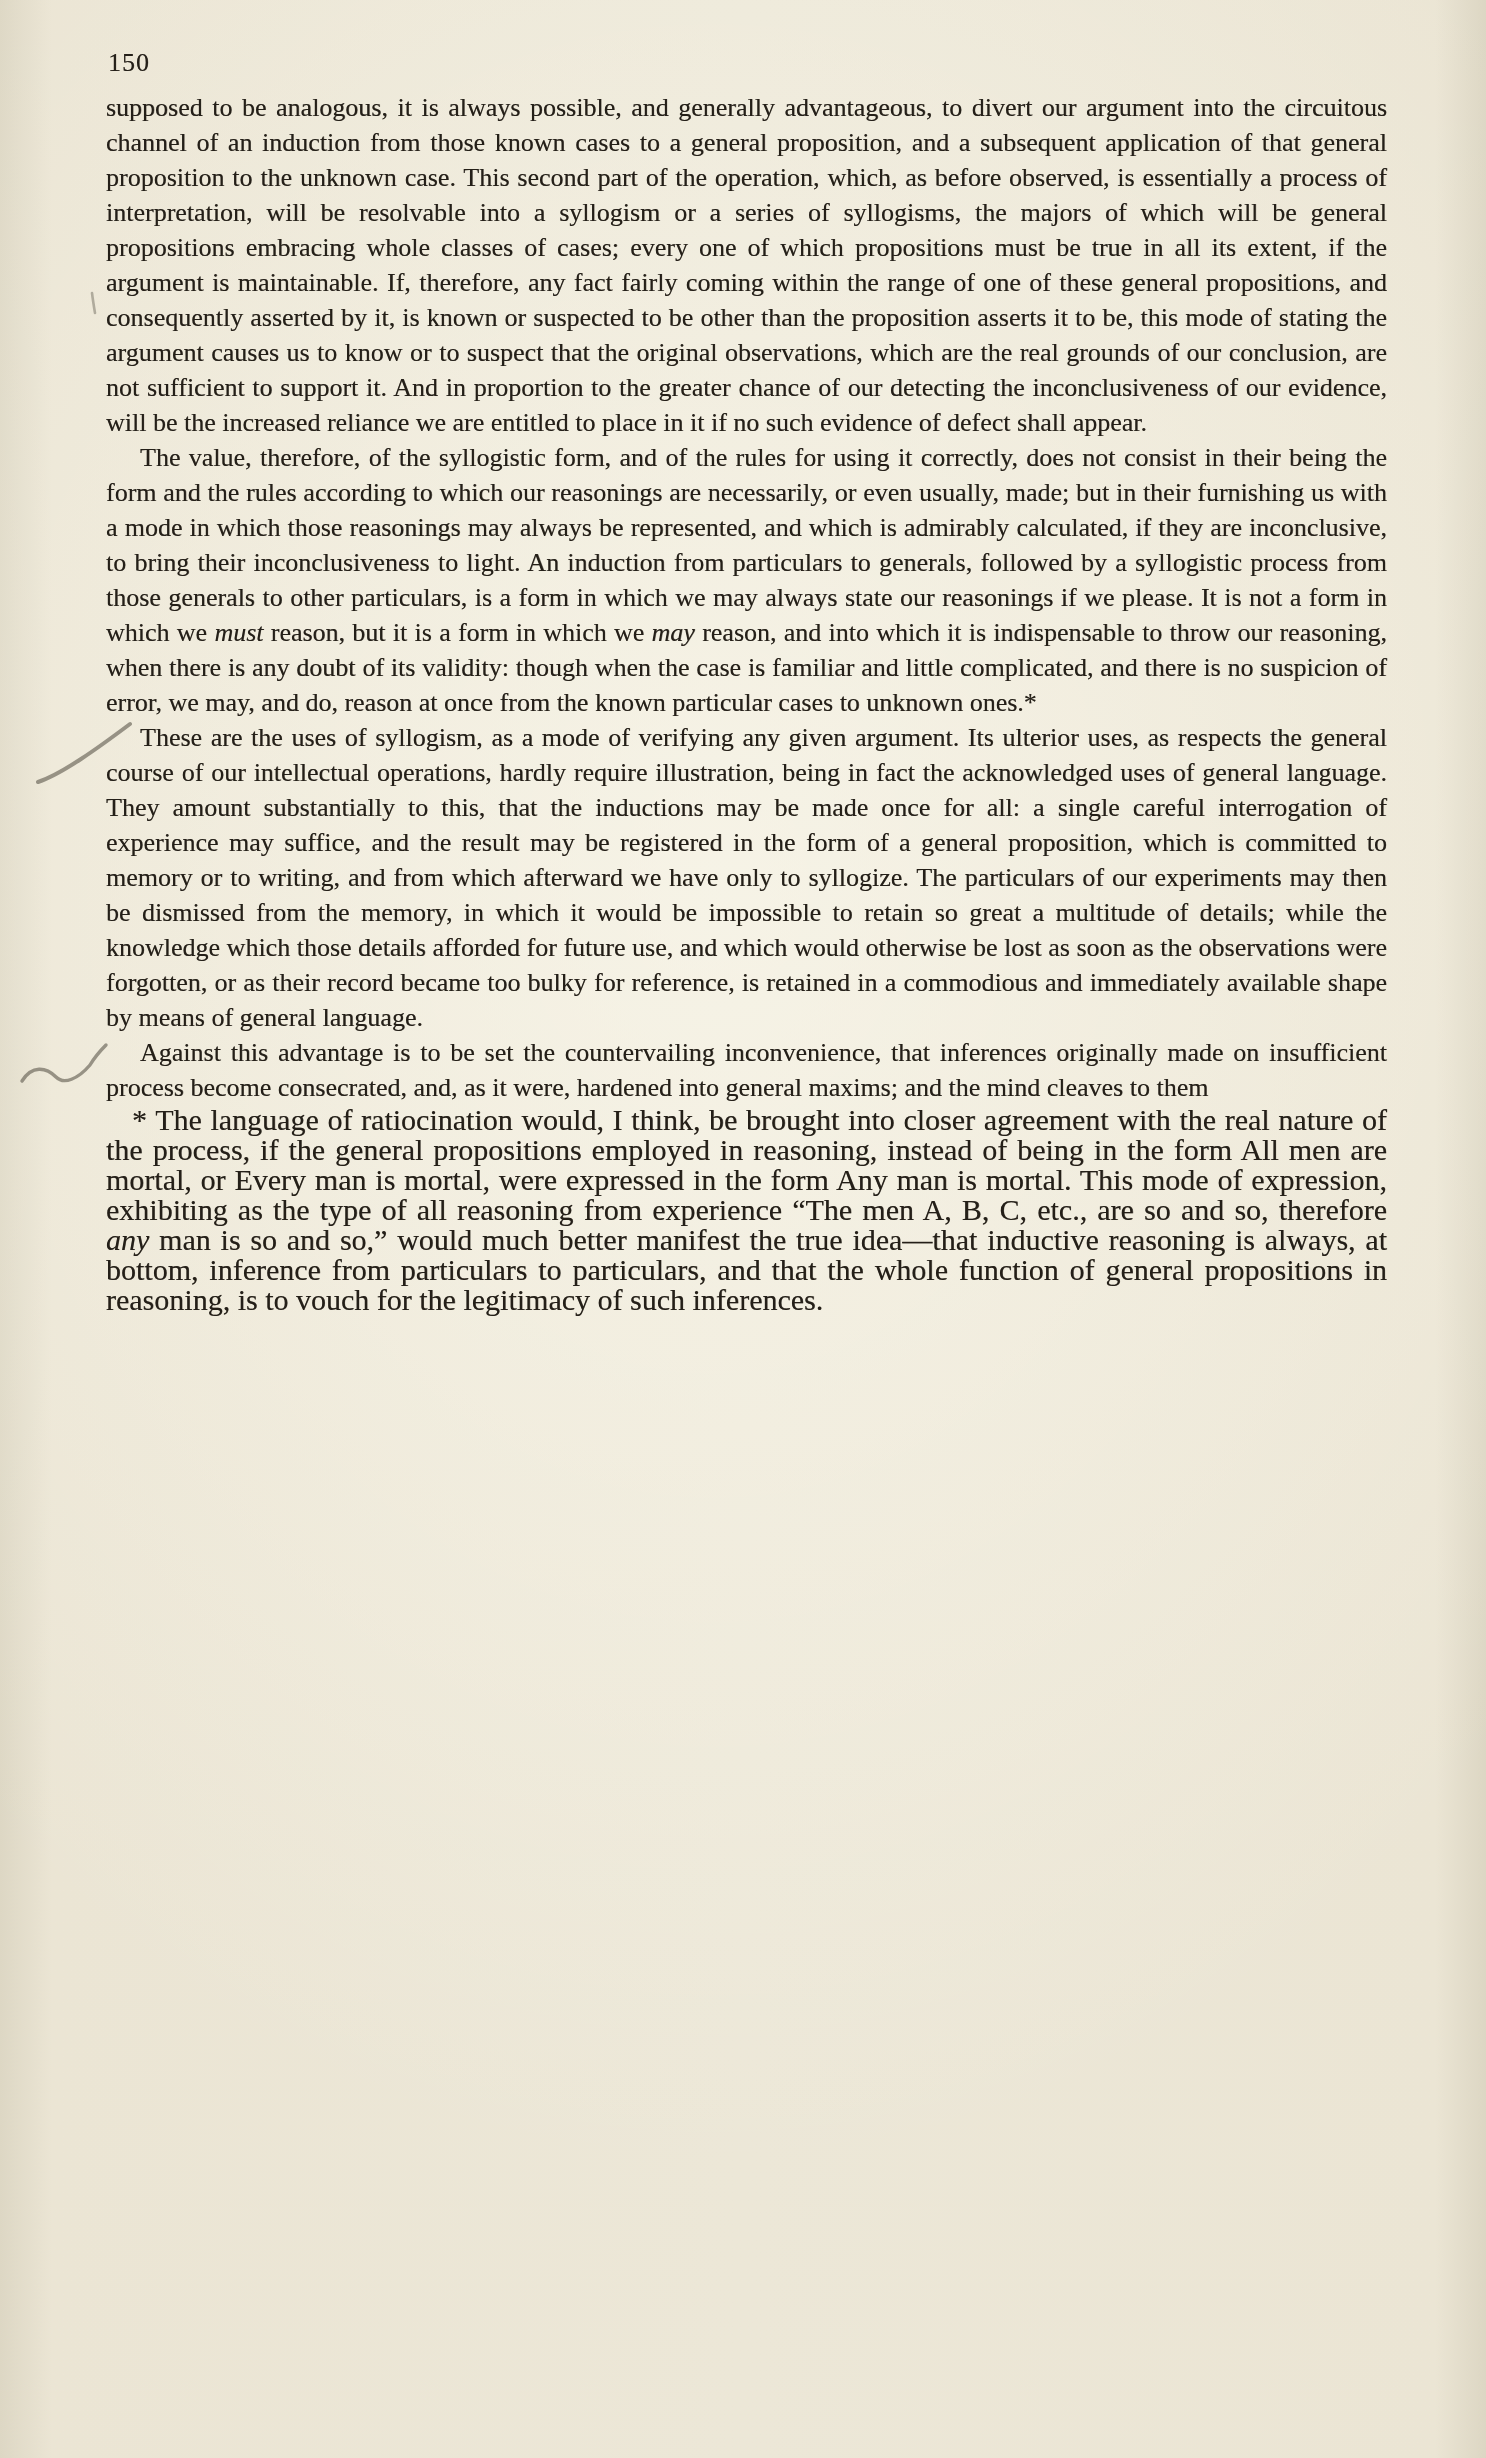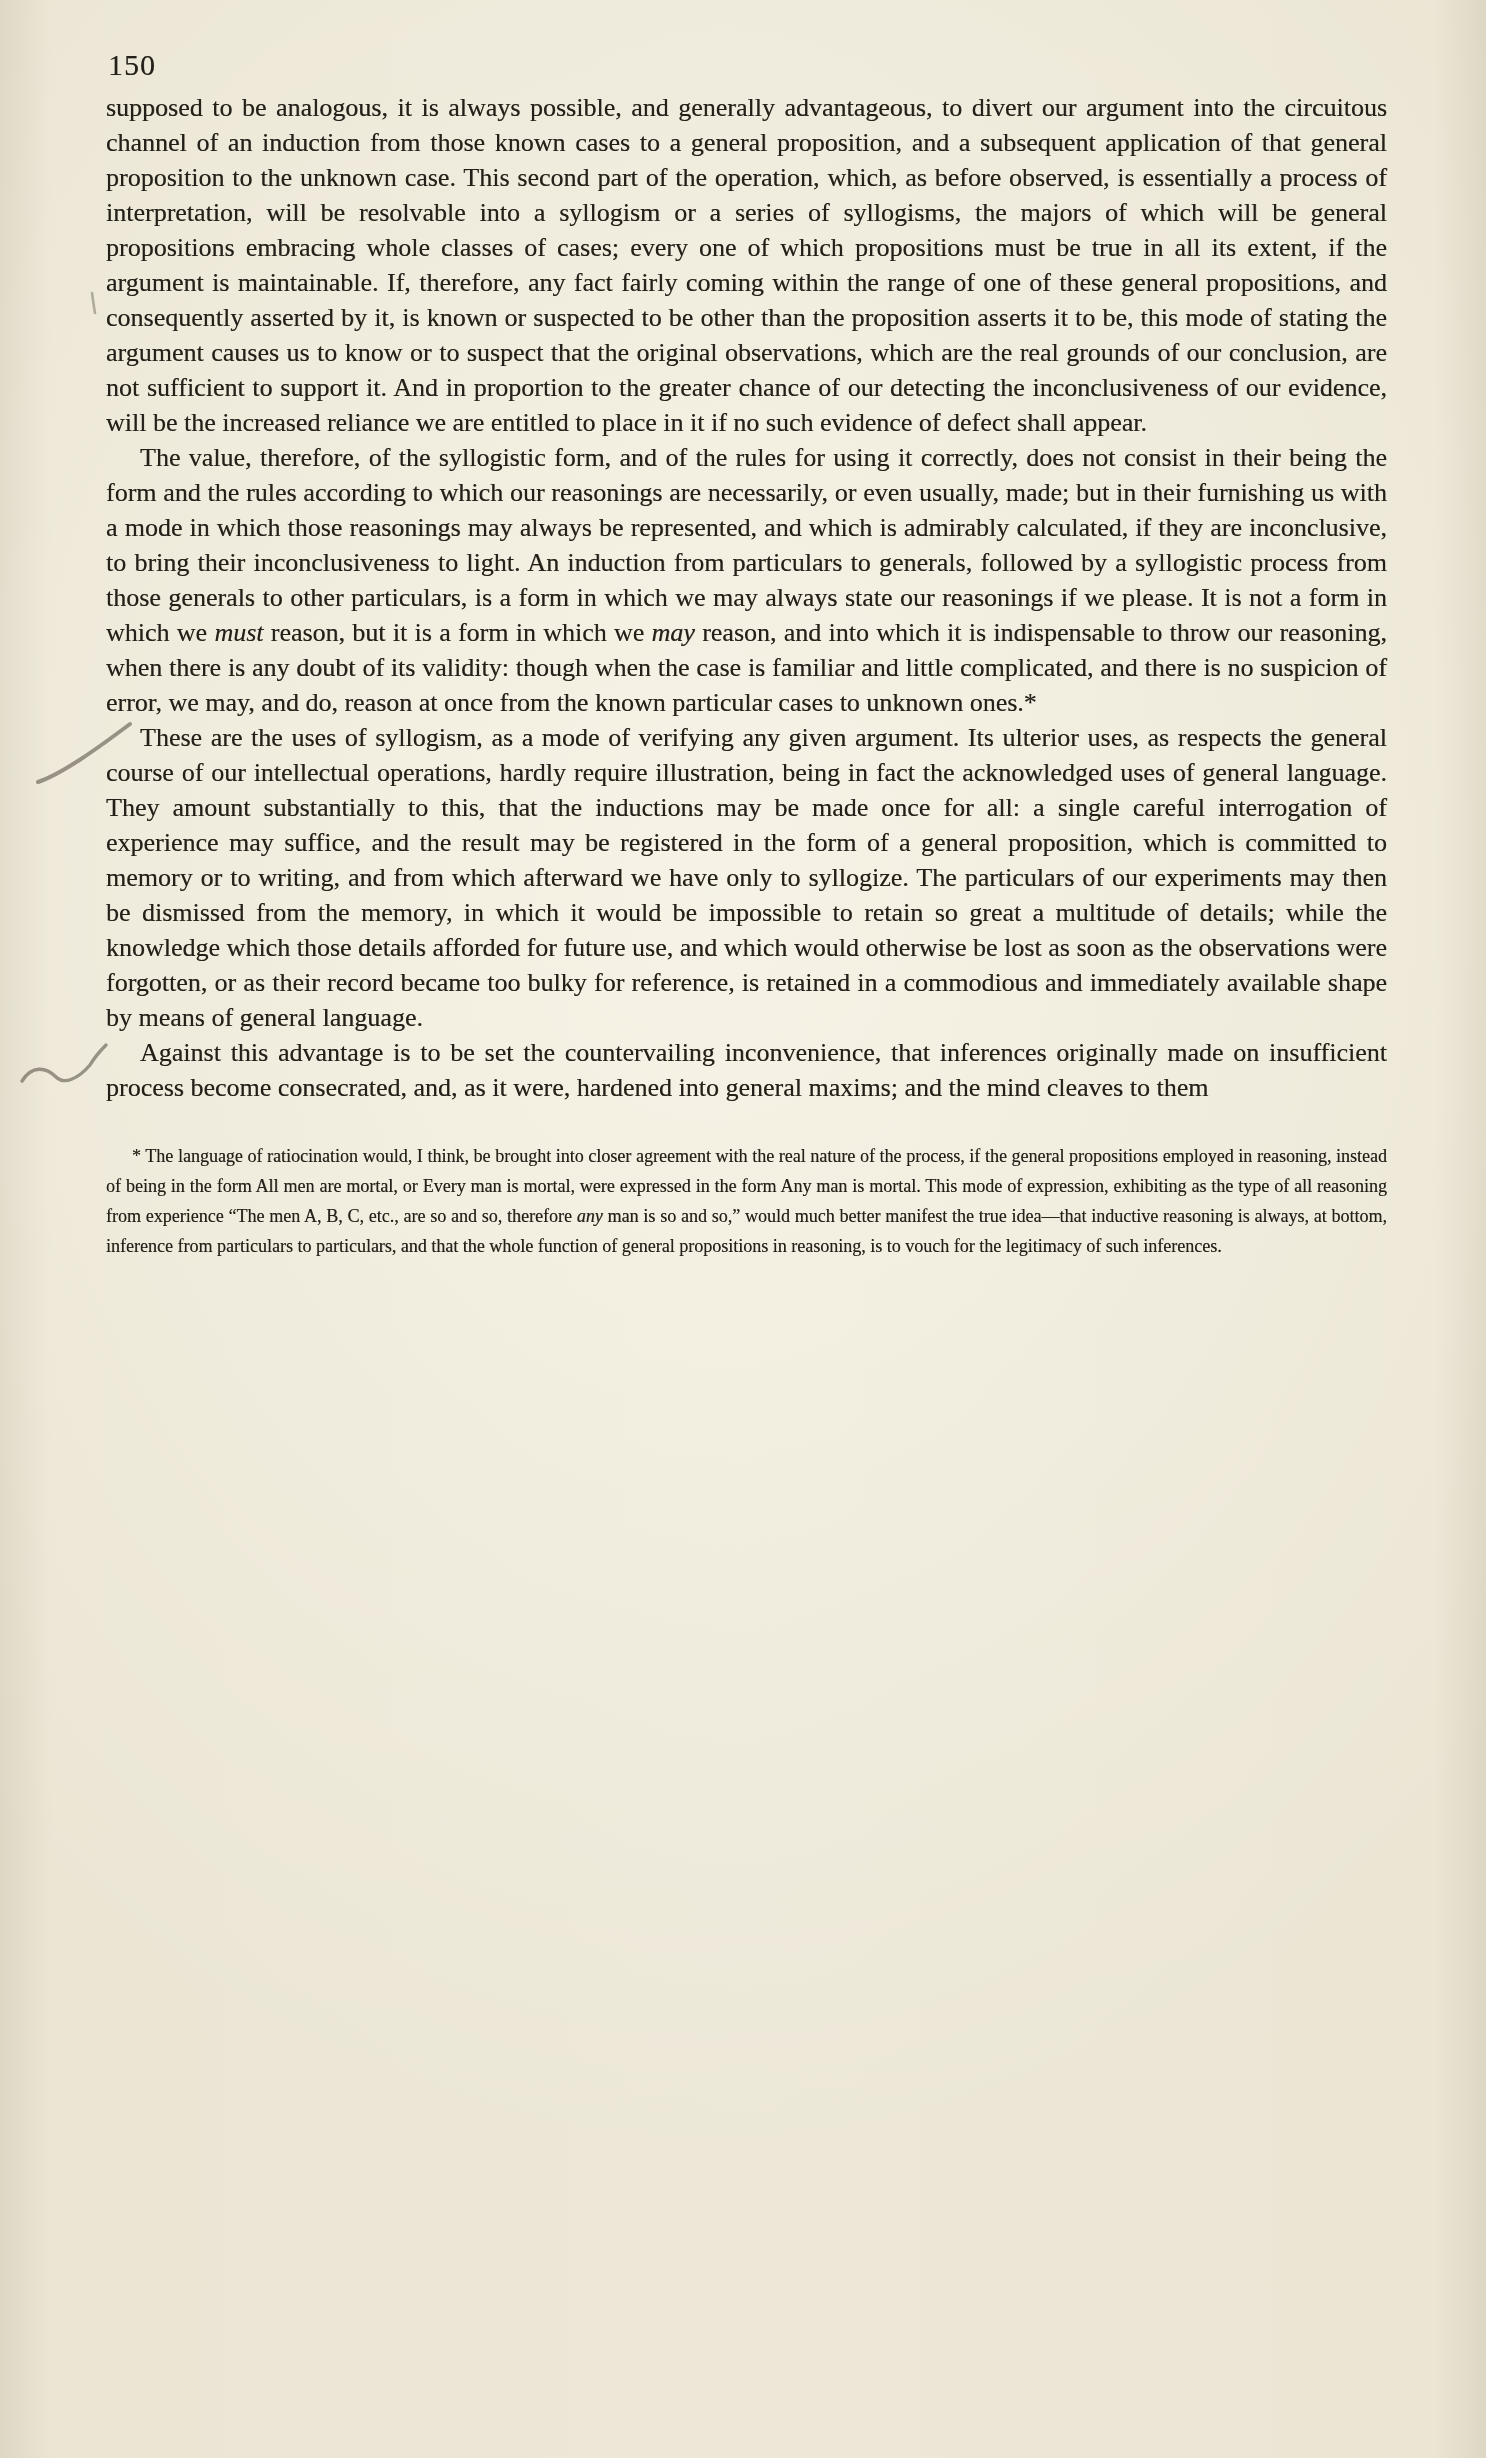--- a/index.html
+++ b/index.html
@@ -23,39 +23,38 @@
     position: absolute;
     left: 106px;
     top: 0;
     width: 1281px;
     text-shadow: 0.3px 0.2px 0 rgba(36,31,24,0.55);
   }
 
   .running-head { position: relative; margin-top: 46px; height: 38px; }
   .page-number {
     position: absolute; left: 2px; top: 2px;
-    font-size: 30px; letter-spacing: 1px;
+    font-size: 26px; letter-spacing: 1px;
   }
   .header-title {
     display: block; text-align: center;
     font-size: 28px; letter-spacing: 2px;
   }
 
   .body-text {
     margin-top: 6px;
     font-size: 26px;
     line-height: 35px;
     text-align: justify;
   }
   .body-text p.para { margin: 0; position: relative; }
   .body-text p.para.indent { text-indent: 34px; }
 
   .footnote {
-    margin-top: 36px;
-    font-size: 18px;
+    font-size: 30px;
     line-height: 30px;
     text-align: justify;
   }
   .footnote p { margin: 0; text-indent: 26px; position: relative; }
 
   em { font-style: italic; }
 
   
   .pencil-mark { position: absolute; overflow: visible; }
   .pencil-mark path {

